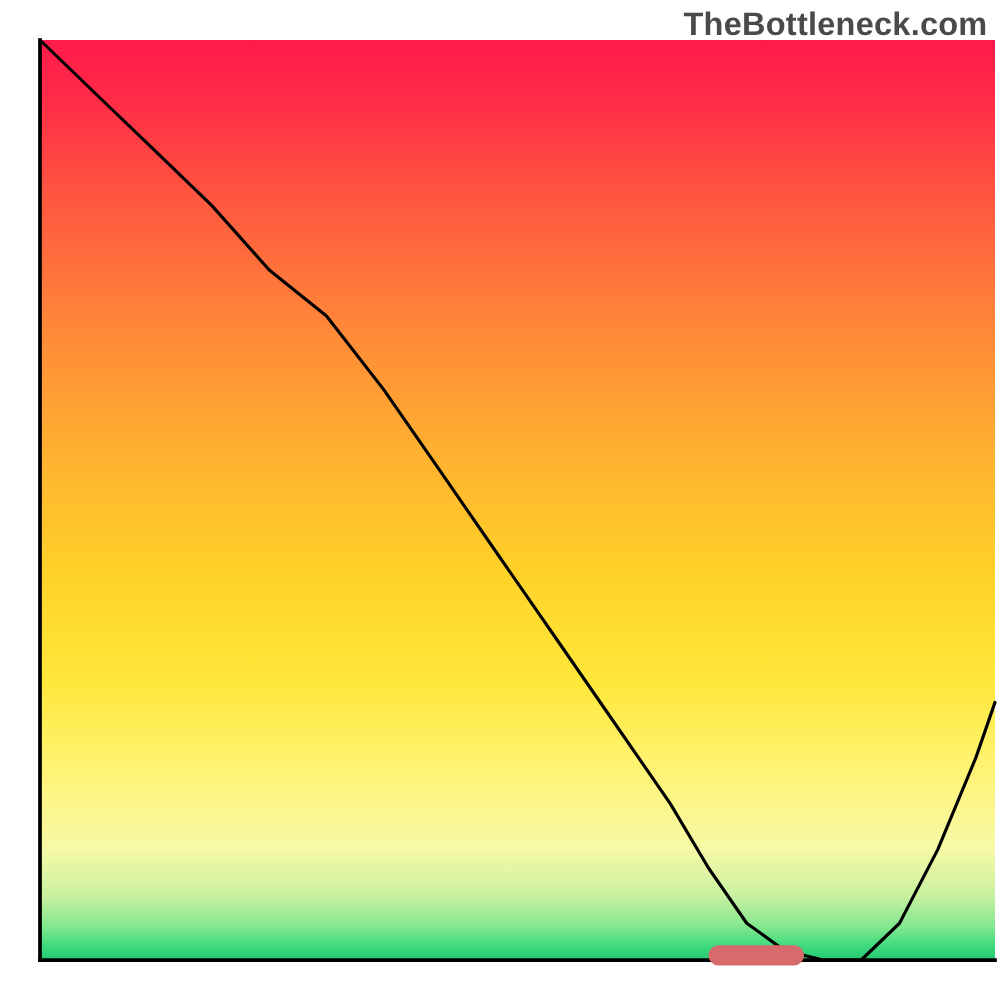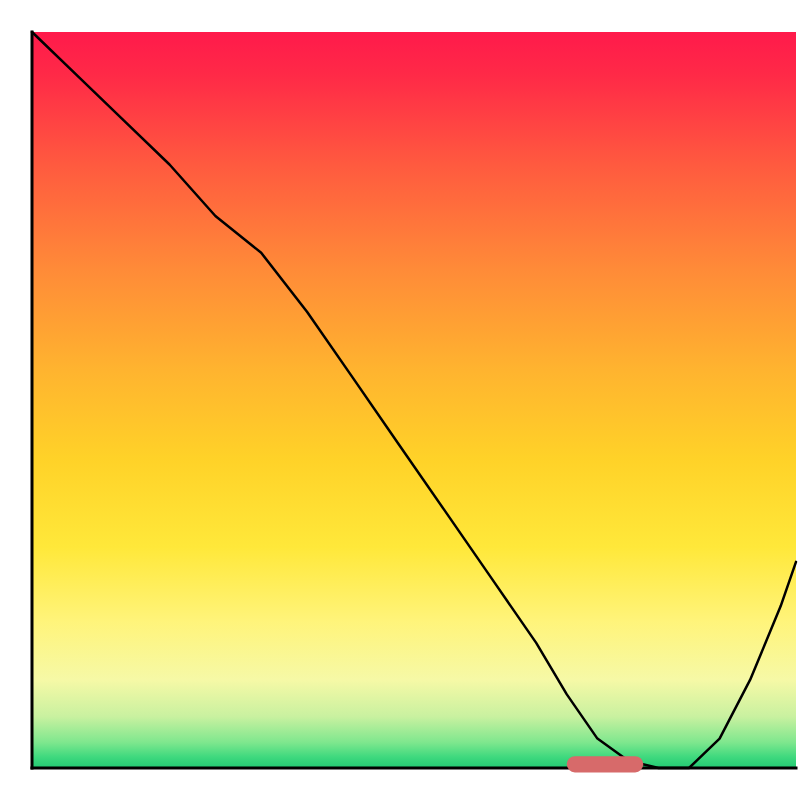--- a/index.html
+++ b/index.html
@@ -32,20 +32,21 @@
     left: 0;
     width: 800px;
     height: 800px;
     display: block;
   }
 </style>
 </head>
 <body>
 
 <div class="frame">
+  <div class="watermark">TheBottleneck.com</div>
   <svg class="chart" viewBox="0 0 800 800" preserveAspectRatio="none">
     <defs>
       <linearGradient id="bg-grad" x1="0" y1="0" x2="0" y2="1">
       <stop offset="0.00%" stop-color="#ff1a4b"></stop>
           <stop offset="6.00%" stop-color="#ff2a47"></stop>
           <stop offset="18.00%" stop-color="#ff5a3f"></stop>
           <stop offset="32.00%" stop-color="#ff8a38"></stop>
           <stop offset="46.00%" stop-color="#ffb42f"></stop>
           <stop offset="58.00%" stop-color="#ffd228"></stop>
           <stop offset="70.00%" stop-color="#ffe83a"></stop>

